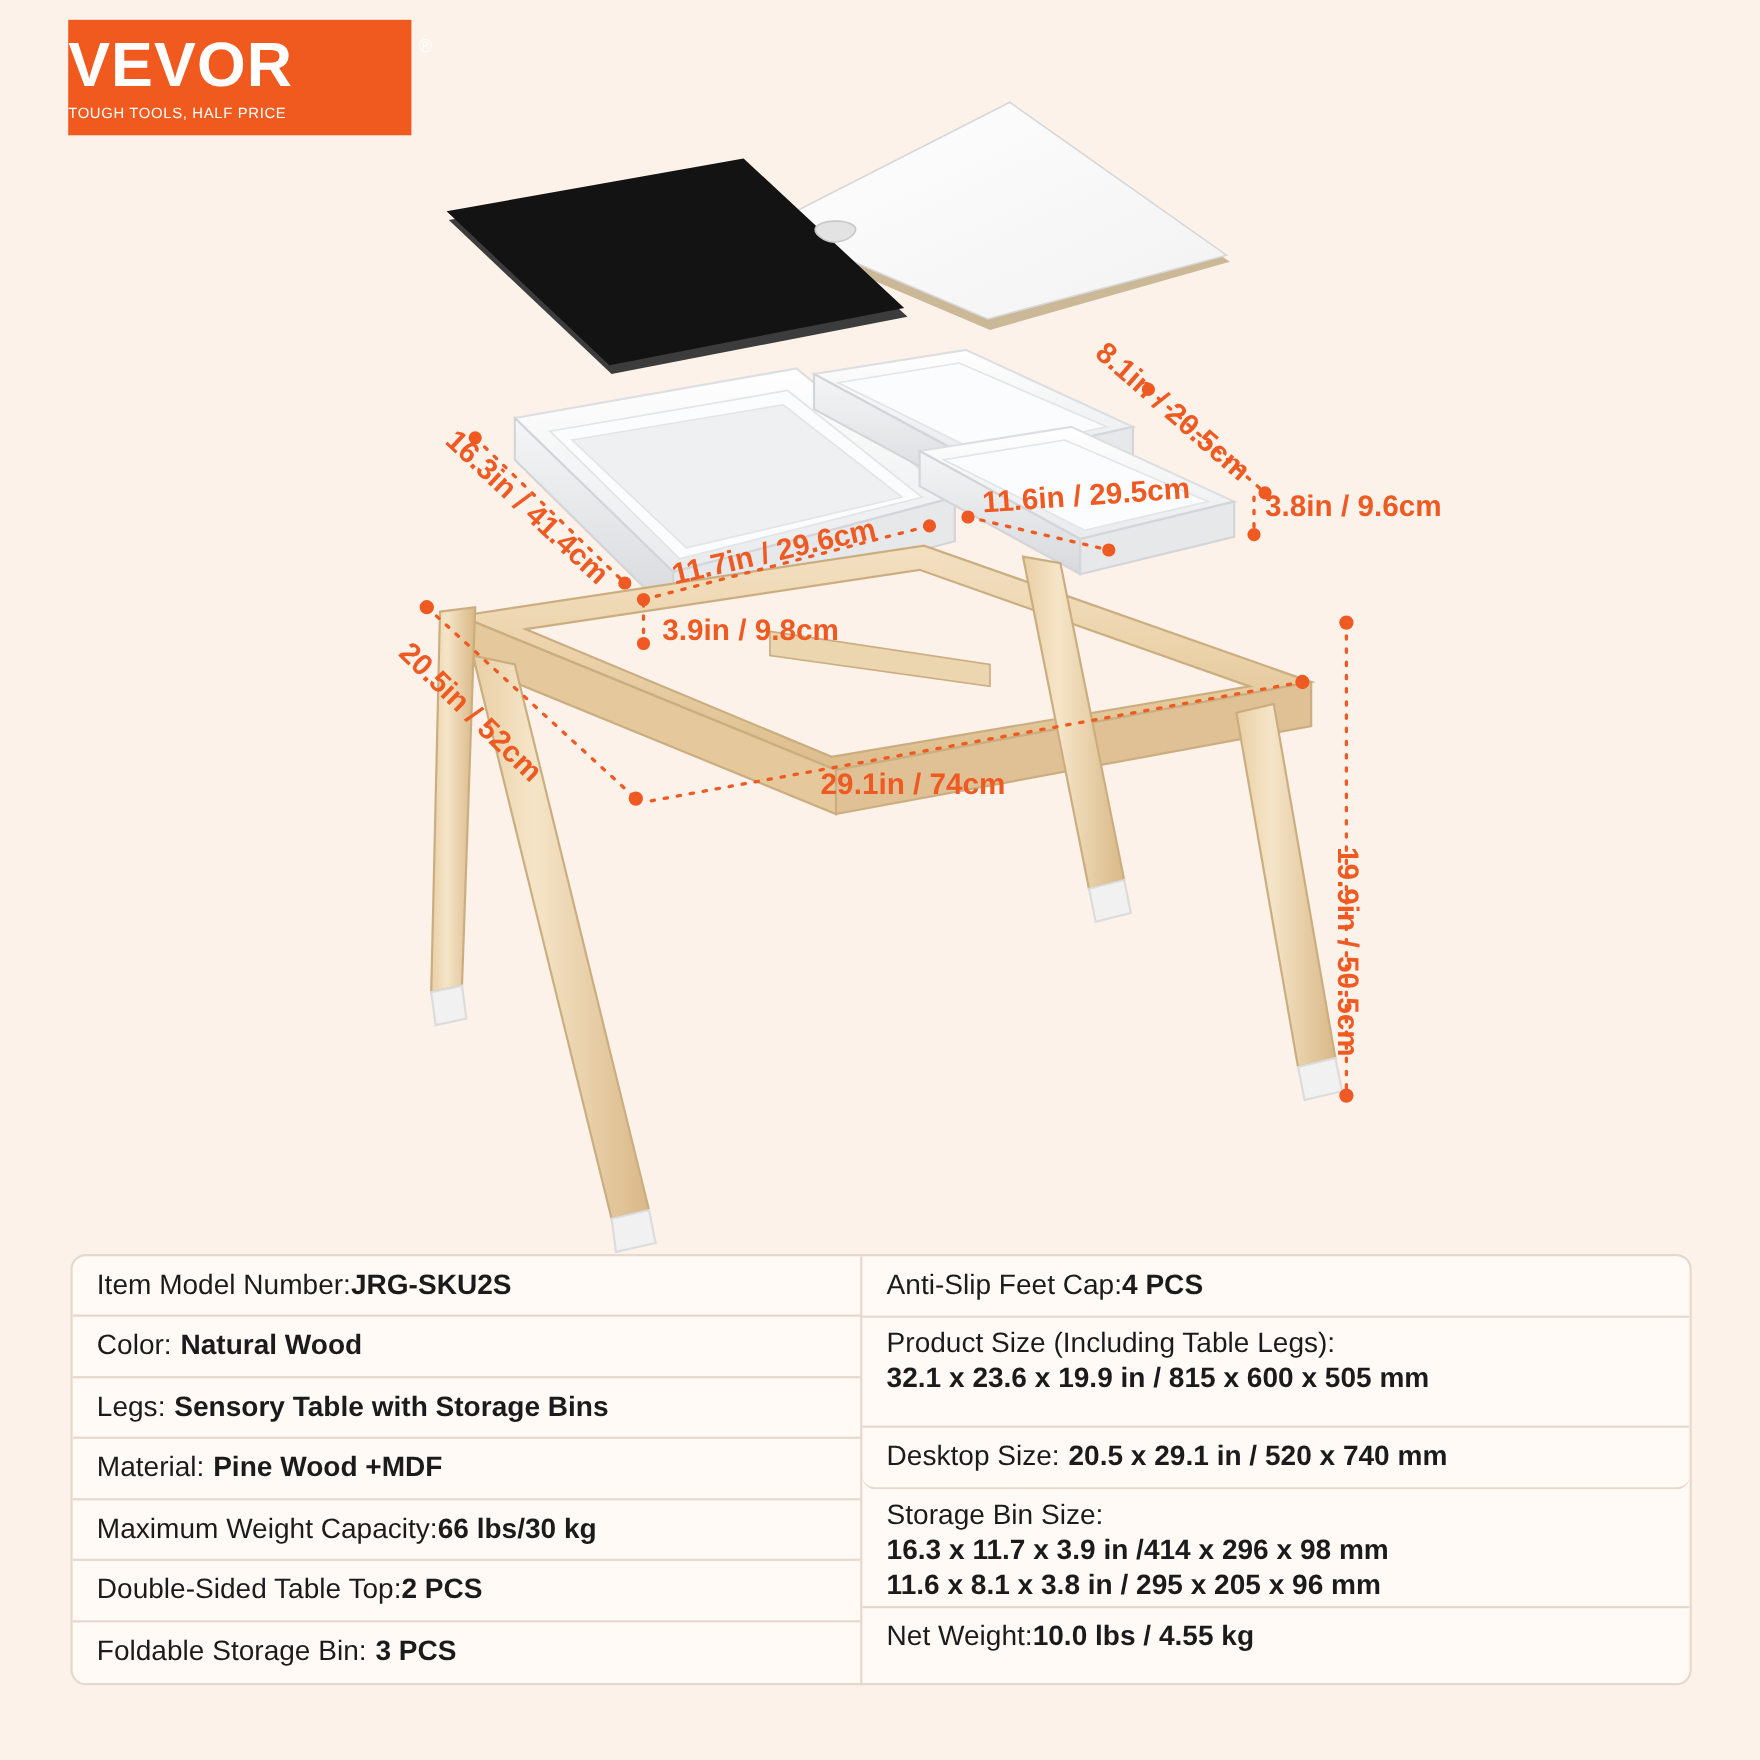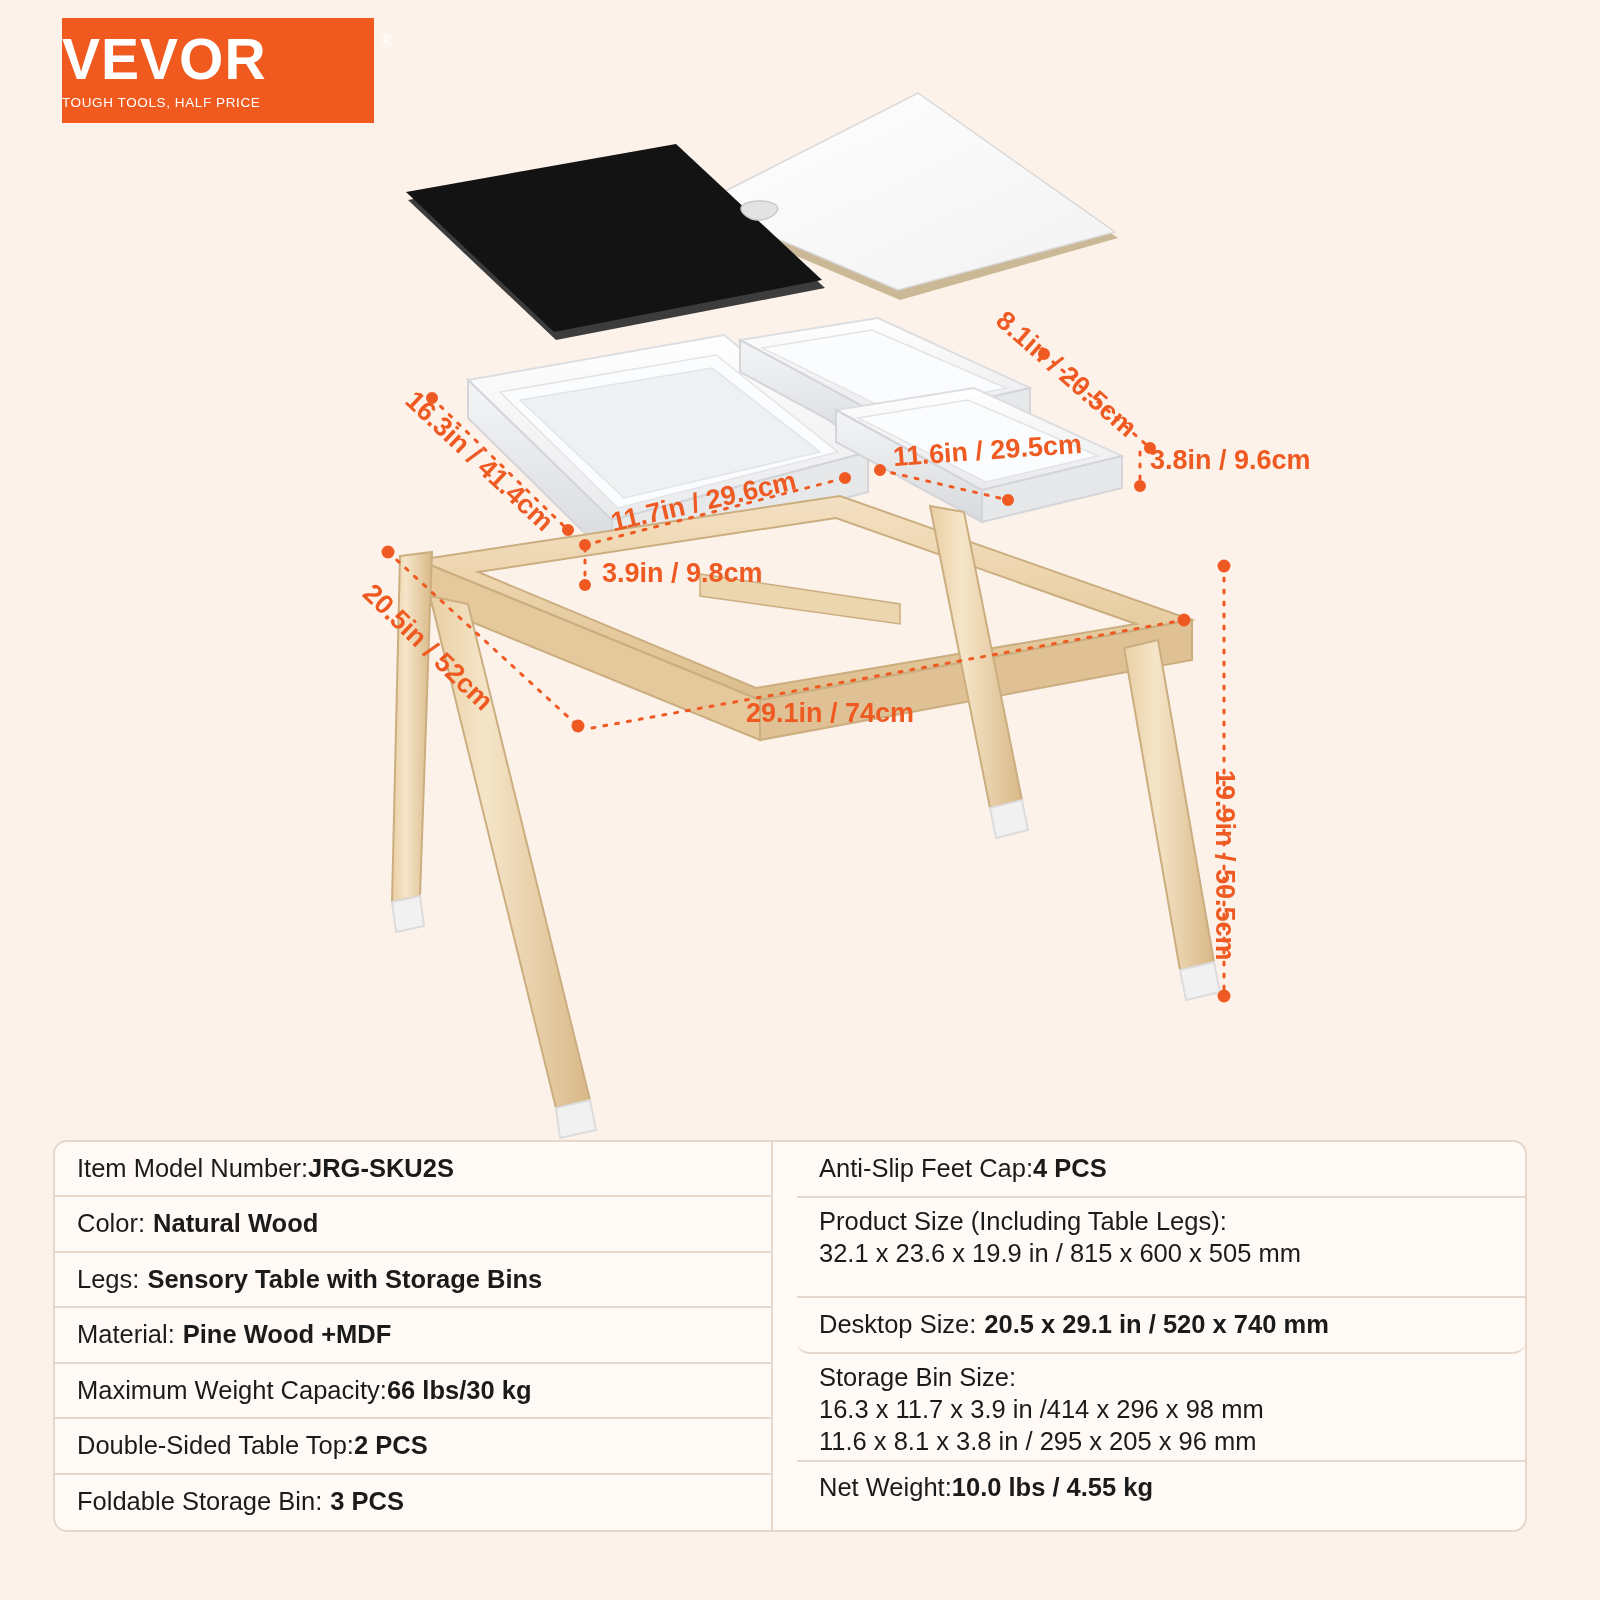--- a/index.html
+++ b/index.html
@@ -57,48 +57,48 @@
     color: #ef5a22;
     font-size: 27px;
     font-weight: bold;
     white-space: nowrap;
     font-family: "Liberation Sans", sans-serif;
   }
 
   
   #spec-table {
     position: absolute;
-    left: 53px; top: 1140px;
+    left: 64px; top: 1140px;
     width: 1474px; height: 392px;
     border: 2px solid #e6d8cc;
     border-radius: 14px;
     background: #fffaf6;
     display: flex;
     overflow: hidden;
   }
   .spec-col { display: flex; flex-direction: column; }
   .spec-col.left { width: 718px; border-right: 2px solid #e6d8cc; }
-  .spec-col.right { flex: 1; padding-left: 24px; }
+  .spec-col.right { flex: 1; }
   .spec-row {
     border-bottom: 2px solid #e6d8cc;
     display: flex;
     align-items: center;
     padding: 0 22px;
     color: #1b1b1b;
     font-size: 25.5px;
     line-height: 1.25;
   }
   .spec-row:last-child { border-bottom: none; }
   .spec-row .k { font-weight: normal; }
   .spec-row .v { font-weight: bold; }
   .spec-row .v.pad { margin-left: 8px; }
   .stack { display: block; padding: 8px 22px; }
   .stack .line { display: block; }
   .stack .k { font-weight: normal; }
-  .stack .v { font-weight: normal; }
+  .stack .v { font-weight: bold; }
 
   
   .spec-col.left .spec-row { height: 55.8px; }
   
   .r1 { height: 56px; }
   .r2 { height: 100px; }
   .r3 { height: 56px; border-radius: 12px; }
   .r4 { height: 108px; }
   .r5 { height: 52px; border-radius: 14px; }
 </style>

